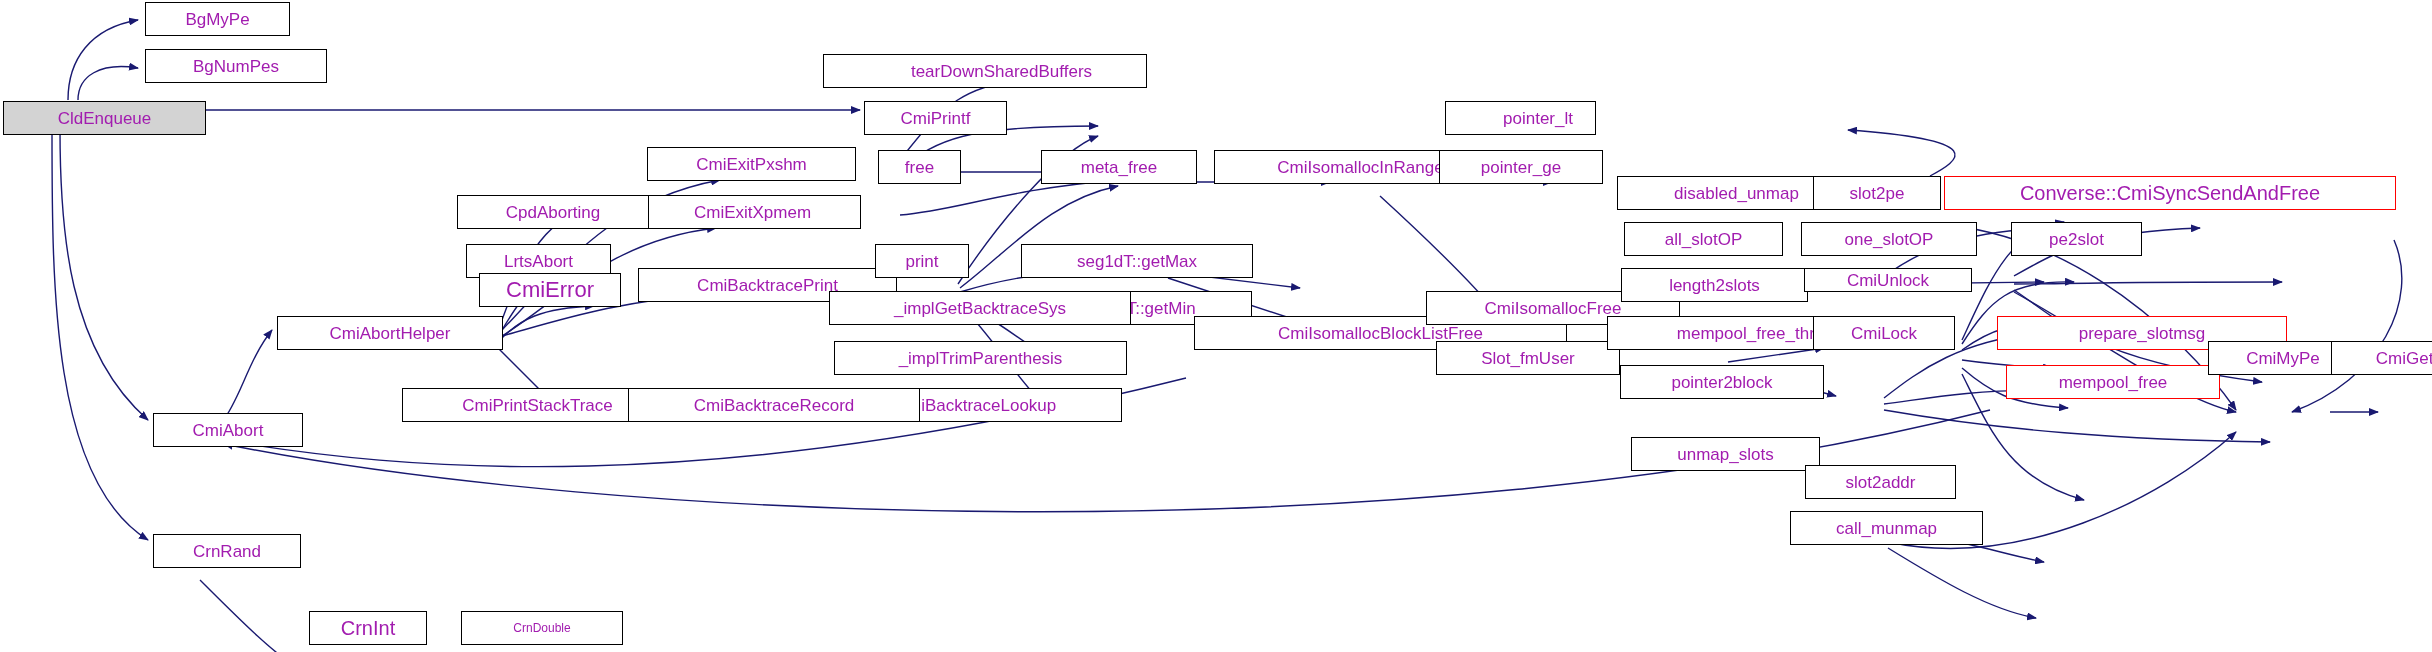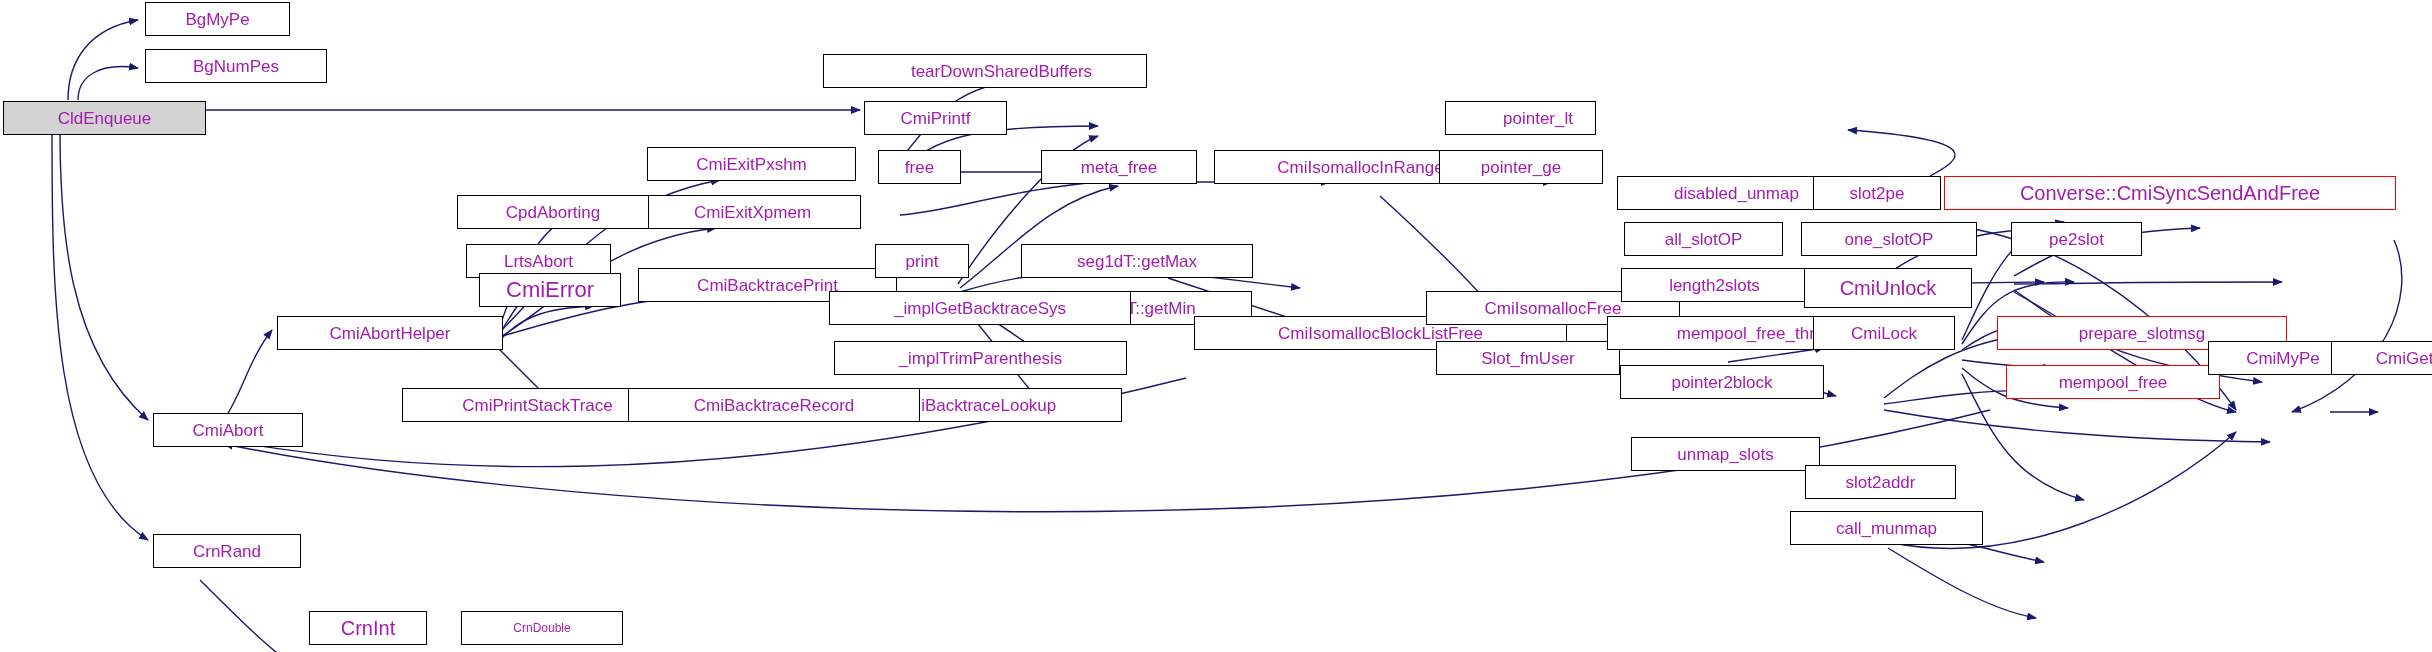--- a/index.html
+++ b/index.html
@@ -254,21 +254,21 @@
     </div>
   <div class="node" style="left: 1631px; top: 437px; width: 189px; height: 34px; font-size: 17px;">
       <span>unmap_slots</span>
     </div>
   <div class="node" style="left: 1813px; top: 176px; width: 128px; height: 34px; font-size: 17px;">
       <span>slot2pe</span>
     </div>
   <div class="node" style="left: 1801px; top: 222px; width: 176px; height: 34px; font-size: 17px;">
       <span>one_slotOP</span>
     </div>
-  <div class="node" style="left: 1804px; top: 268px; width: 168px; height: 40px; font-size: 20px;">
+  <div class="node" style="left: 1804px; top: 268px; width: 168px; height: 24px; font-size: 17px;">
       <span>CmiUnlock</span>
     </div>
   <div class="node" style="left: 1813px; top: 316px; width: 142px; height: 34px; font-size: 17px;">
       <span>CmiLock</span>
     </div>
   <div class="node" style="left: 1805px; top: 465px; width: 151px; height: 34px; font-size: 17px;">
       <span>slot2addr</span>
     </div>
   <div class="node" style="left: 1790px; top: 511px; width: 193px; height: 34px; font-size: 17px;">
       <span>call_munmap</span>

